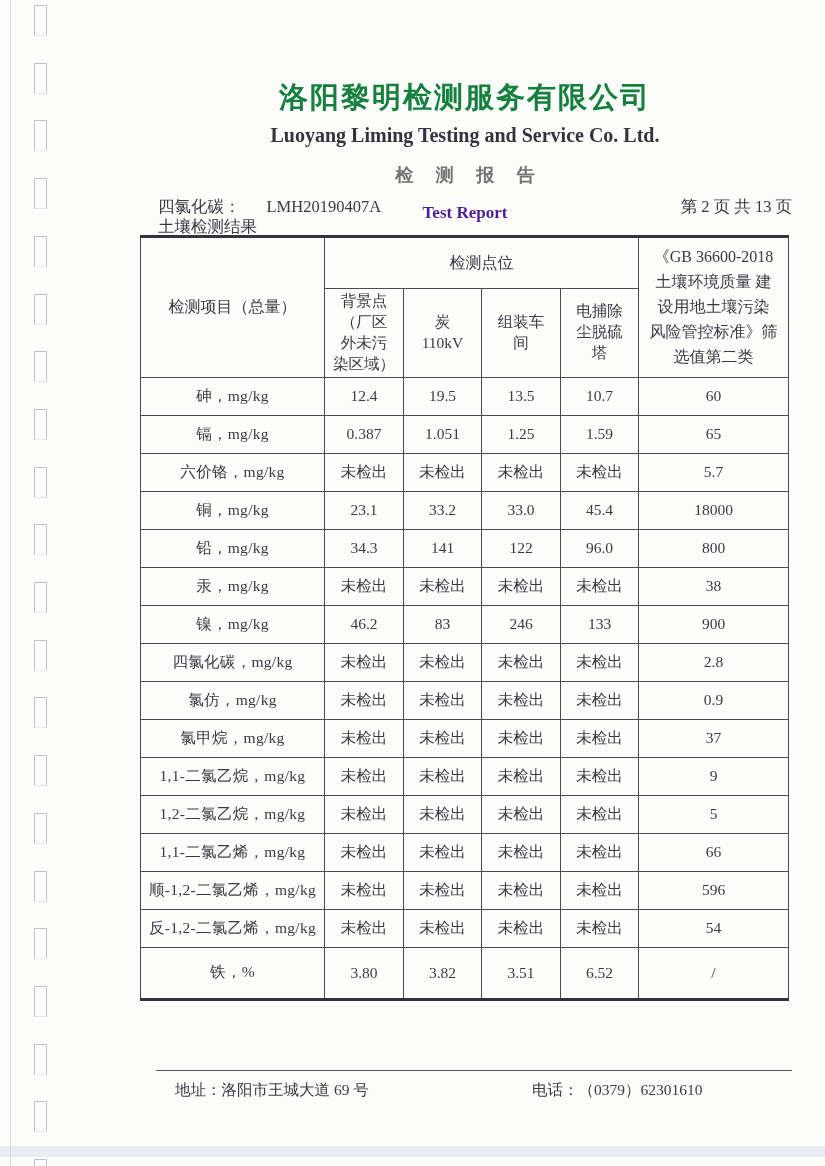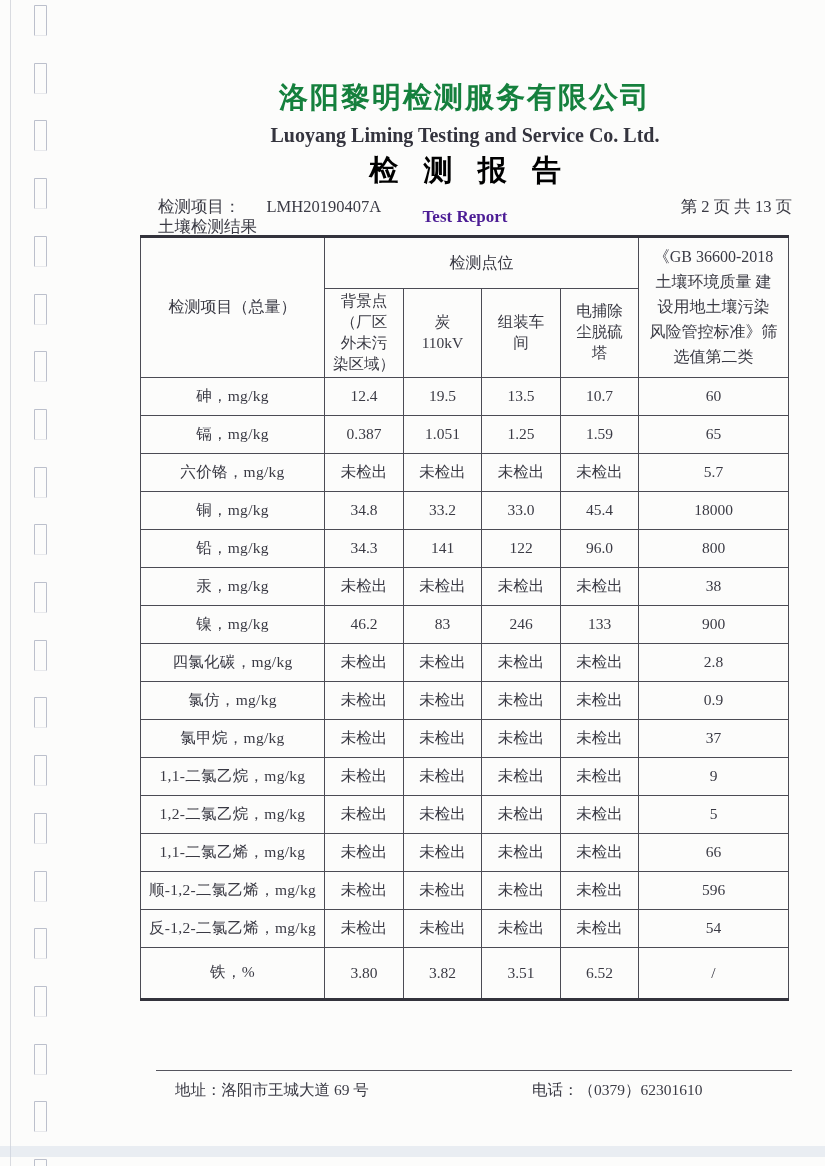--- a/index.html
+++ b/index.html
@@ -49,26 +49,26 @@
     letter-spacing: 2px;
     color: #15803d;
   }
   .company-en {
     margin-top: 6px;
     font-size: 20px;
     font-weight: bold;
     color: #34343e;
   }
   .title-cn {
-    margin-top: 4px;
-    font-size: 29px;
+    margin-top: 16px;
+    font-size: 18px;
     font-weight: bold;
     letter-spacing: 9px;
     text-indent: 9px;
-    color: #000000;
+    color: #737373;
   }
   .title-en {
     margin-top: 16px;
     font-size: 17px;
     font-weight: bold;
     color: #4c1d95;
   }
   .meta-row {
     position: absolute;
     left: 158px; top: 196px;
@@ -165,21 +165,21 @@
 
   <div class="header">
     <div class="company-cn">洛阳黎明检测服务有限公司</div>
     <div class="company-en">Luoyang Liming Testing and Service Co. Ltd.</div>
     <div class="title-cn">检 测 报 告</div>
     <div class="title-en">Test Report</div>
   </div>
 
   <div class="meta-row">
     <span>
-      <span>检测项目：</span><span class="report-no-value">LMH20190407A</span>
+      <span>四氯化碳：</span><span class="report-no-value">LMH20190407A</span>
     </span>
     <span>第 2 页 共 13 页</span>
   </div>
 
   <div class="section-title">土壤检测结果</div>
 
   <table class="results">
     <colgroup>
       <col style="width:184px">
         <col style="width:79px">
@@ -232,21 +232,21 @@
         <tr>
           <td class="item-cell">六价铬，mg/kg</td>
           <td>未检出</td>
           <td>未检出</td>
           <td>未检出</td>
           <td>未检出</td>
           <td>5.7</td>
         </tr>
         <tr>
           <td class="item-cell">铜，mg/kg</td>
-          <td>34.8</td>
+          <td>23.1</td>
           <td>33.2</td>
           <td>33.0</td>
           <td>45.4</td>
           <td>18000</td>
         </tr>
         <tr>
           <td class="item-cell">铅，mg/kg</td>
           <td>34.3</td>
           <td>141</td>
           <td>122</td>

